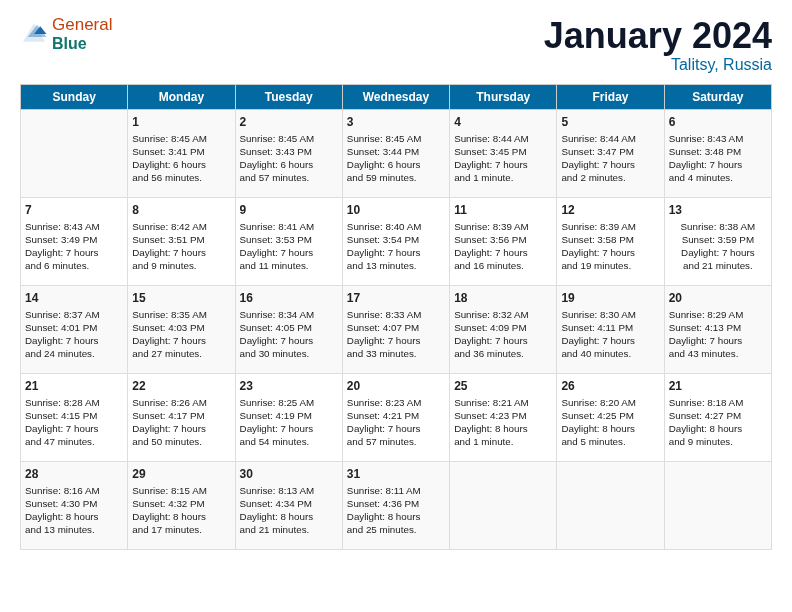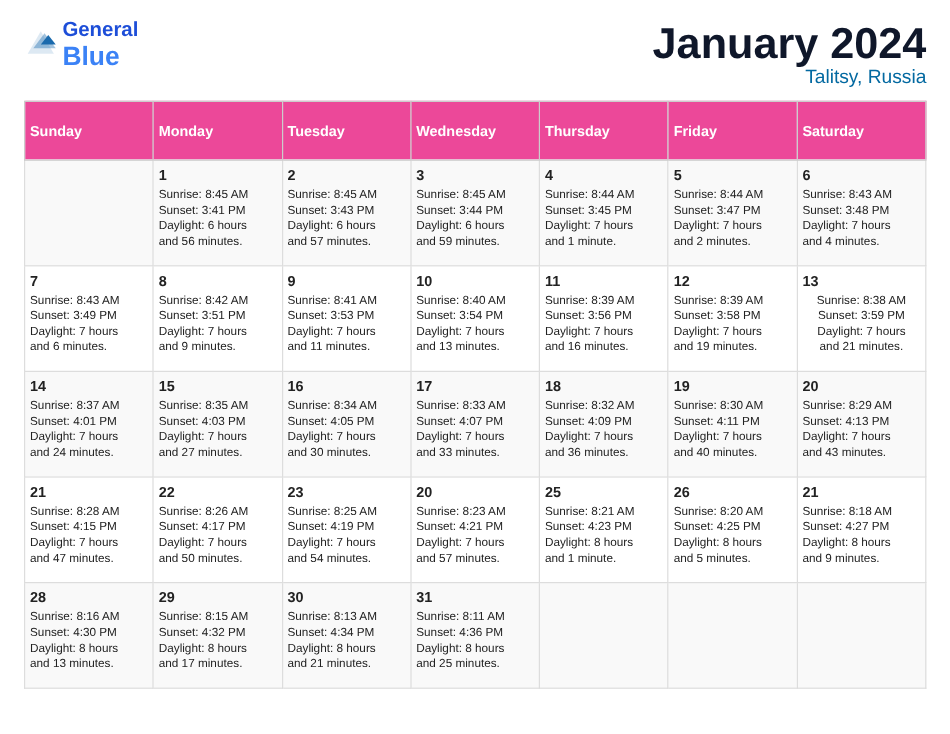--- a/index.html
+++ b/index.html
@@ -41,24 +41,24 @@
     .subtitle {
       font-size: 16px;
       color: #0369a1;
     }
     table {
       width: 100%;
       border-collapse: collapse;
       font-size: 10.5px;
     }
     thead tr th {
-      background-color: #ec4899;
+      background-color: #0369a1;
       color: #fff;
-      padding: 17px 4px;
-      text-align: left;
+      padding: 5px 4px;
+      text-align: center;
       font-size: 12px;
       font-weight: bold;
       border: 1px solid #ccc;
     }
     tbody tr td {
       vertical-align: top;
       padding: 4px 4px;
       border: 1px solid #ddd;
       min-height: 80px;
       height: 88px;
@@ -88,22 +88,22 @@
 <div class="page">
   <div class="header">
     <div class="logo">
       <svg class="logo-icon" viewBox="0 0 36 36" xmlns="http://www.w3.org/2000/svg">
         <rect x="0" y="0" width="36" height="36" fill="white"></rect>
         <polygon points="18,4 32,28 4,28" fill="#1a6aad" opacity="0.15"></polygon>
         <polygon points="22,6 34,22 10,22" fill="#1a6aad" opacity="0.4"></polygon>
         <polygon points="26,8 34,18 18,18" fill="#1a6aad"></polygon>
       </svg>
       <div>
-        <div style="font-size:17px;font-weight:bold;color:#1d4ed8;line-height:1.1;">General</div>
-        <div style="font-size:22px;font-weight:bold;color:#3b82f6;line-height:1.1;">Blue</div>
+        <div style="font-size:17px;font-weight:normal;color:#c2410c;line-height:1.1;">General</div>
+        <div style="font-size:16px;font-weight:bold;color:#0f766e;line-height:1.1;">Blue</div>
       </div>
     </div>
     <div class="title-block">
       <div class="month-title">January 2024</div>
       <div class="subtitle">Talitsy, Russia</div>
     </div>
   </div>
 
   <table>
     <thead>

